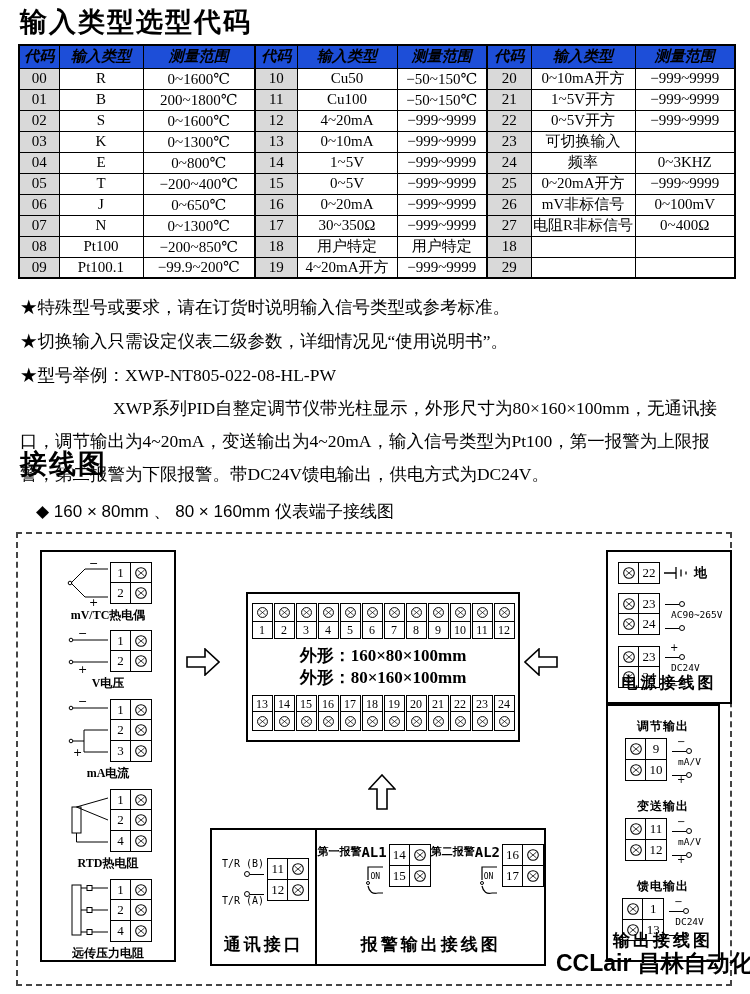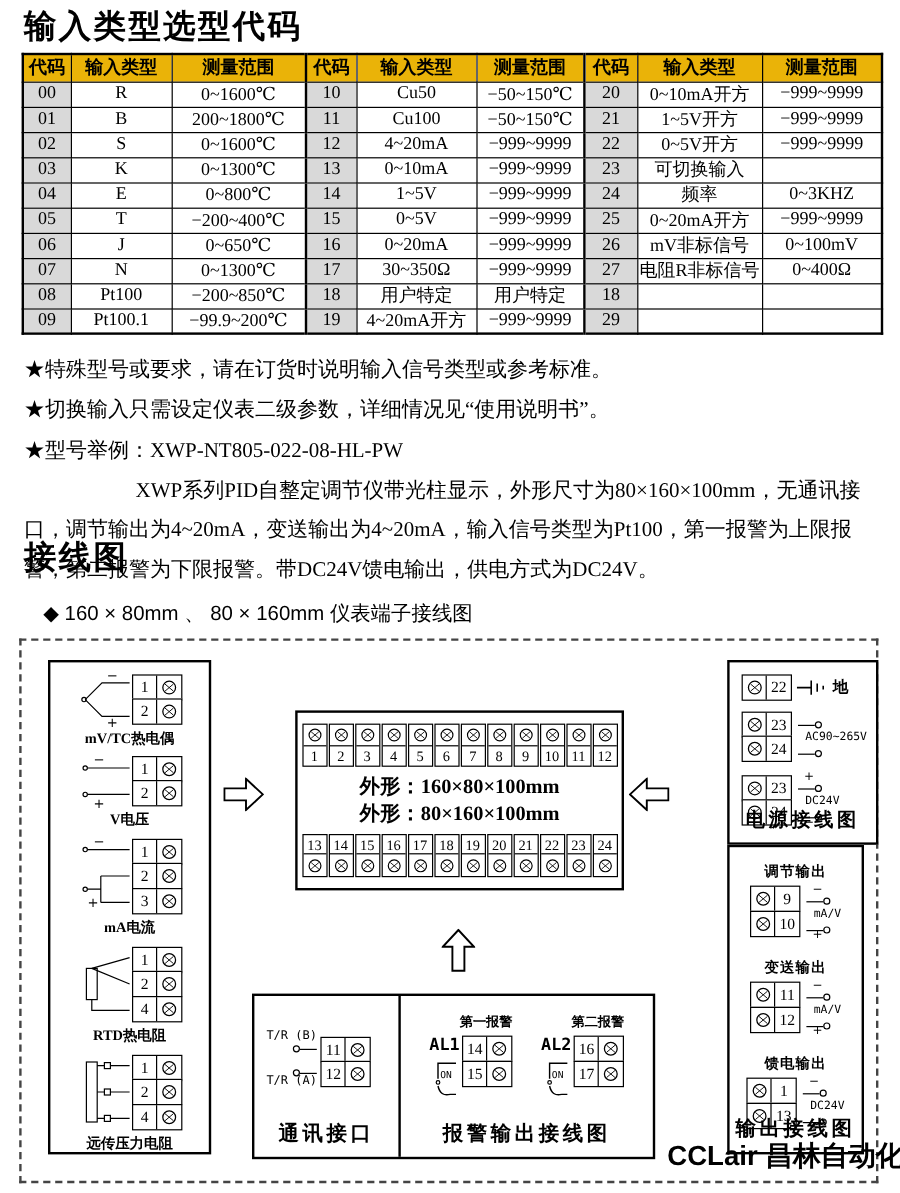--- a/index.html
+++ b/index.html
@@ -15,21 +15,21 @@
   .subtitle { position:absolute; left:20px; top:500px; font-size:17px;
               font-family:"Liberation Sans","DejaVu Sans",sans-serif;margin-left:16px; }
   .notes { position:absolute; left:20px; top:290px; width:714px; font-size:17.5px; line-height:34px; }
   .notes .para { line-height:33px; text-indent:93px; }
 
   
   table.codes { position:absolute; left:18px; top:44px; width:716px;
                 border-collapse:collapse; table-layout:fixed; border:2px solid #000; }
   table.codes td { border:1px solid #000; text-align:center; font-size:15px; height:21px;
                    padding:0 1px; overflow:hidden; white-space:nowrap; }
-  table.codes tr.hrow td { background:#eab308; font-weight:bold; height:23px; }
+  table.codes tr.hrow td { background:#1d4ed8; font-weight:bold; height:23px;font-style:italic; }
   table.codes td.code { background:#d9d9d9; }
   table.codes td.gl { border-left-width:2px; }
 
   
   .diagram { position:absolute; left:16px; top:532px; width:716px; height:454px;
              border:2px dashed #444; }
   .box { position:absolute; border:2px solid #000; background:#fff; }
   .biglabel { position:absolute; left:0; right:0; bottom:8px; text-align:center;
               font-weight:bold; font-size:17px; letter-spacing:3px; white-space:nowrap; }
 
@@ -54,26 +54,26 @@
   .dims { text-align:left; font-size:17px; line-height:22px;font-weight:bold; }
 
   .blockarrow { position:absolute; }
   .arrow-right { left:168px; top:114px; width:34px; height:28px; }
   .arrow-left  { left:506px; top:114px; width:34px; height:28px; }
   .arrow-up    { left:350px; top:240px; width:28px; height:36px; }
 
   .comm-alarm-box { left:192px; top:294px; width:336px; height:138px; display:flex; }
   .comm  { position:relative; width:122px; height:100%; border-right:2px solid #000; }
   .alarm { position:relative; flex:1; height:100%; }
-  #commRows { display:flex; align-items:flex-end; margin:28px 0 0 10px; }
+  #commRows { display:flex; align-items:flex-start; margin:28px 0 0 10px; }
   .commcol { display:flex; flex-direction:column; justify-content:space-between; height:48px; margin-right:3px; }
   .crow { display:flex; flex-direction:column; align-items:flex-end; }
   .clabel { font-size:10px; font-family:"DejaVu Sans Mono",monospace; white-space:nowrap; }
   #alarmGroups { display:flex; justify-content:space-evenly; margin-top:14px; }
-  .agroup { display:flex; flex-direction:column; }
+  .agroup { display:flex; flex-direction:row; }
   .atitle { font-size:11px; font-weight:bold; text-align:right; margin-bottom:4px; white-space:nowrap; }
   .arow  { display:flex;text-align:center; }
   .aleft { display:flex; flex-direction:column; margin-right:2px; }
   .aname { font-size:14px; font-weight:bold; font-family:"DejaVu Sans Mono",monospace; }
   .swwrap { position:relative; width:22px; flex:1; }
   .swicon { position:absolute; left:0; top:-2px; width:22px; height:46px; }
   .onlbl { position:absolute; left:9px; top:12px; font-size:8px; font-family:"DejaVu Sans Mono",monospace; }
 
   .power-box  { left:588px; top:16px;  width:126px; height:154px; }
   .output-box { left:588px; top:170px; width:114px; height:258px; }

